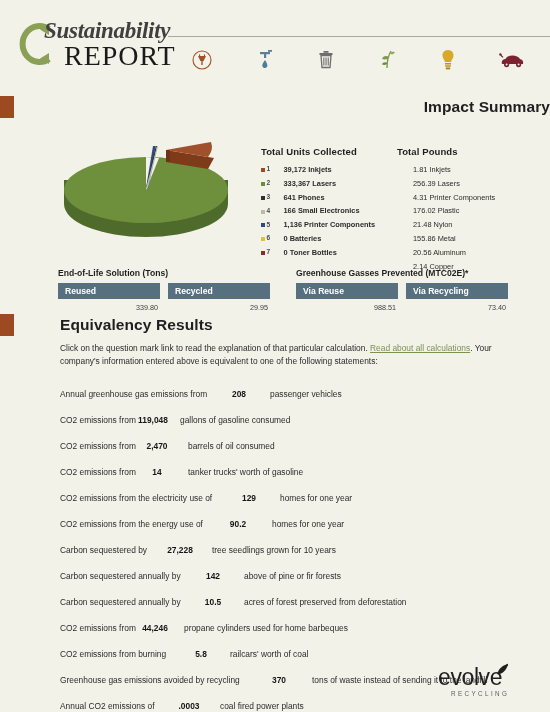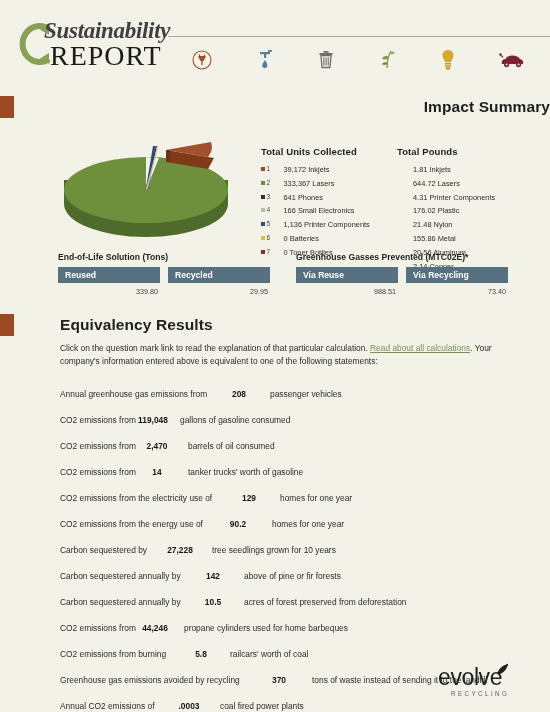--- a/index.html
+++ b/index.html
@@ -17,21 +17,21 @@
   .logo { position: absolute; left: 16px; top: 18px; width: 150px; height: 52px; }
   .logo-arc { position: absolute; left: 0; top: 4px; width: 42px; height: 44px; }
   .logo-sus {
     position: absolute; left: 28px; top: 0px;
     font-family: "Liberation Serif", serif;
     font-style: italic; font-weight: bold;
     font-size: 23px; letter-spacing: -0.3px;
     color: #404040;
   }
   .logo-rep {
-    position: absolute; left: 34px; top: 22px;
+    position: absolute; left: 48px; top: 22px;
     font-family: "Liberation Serif", serif;
     font-size: 28px; letter-spacing: 1px;
     color: #1a1a1a;
   }
   .head-rule {
     position: absolute; left: 168px; top: 36px; right: 0; height: 1px;
     background: #a9a9a2;
   }
   .iconrow {
     position: absolute; left: 170px; top: 44px; right: 4px;
@@ -56,35 +56,36 @@
   .impact .sec-title { margin-left: 60px; text-align: right; }
   .impact-body { position: relative; height: 135px; margin-top: 10px; }
   .pie-wrap { position: absolute; left: 58px; top: 2px; width: 190px; height: 120px; }
   .col-units { position: absolute; left: 261px; top: 20px; width: 130px; }
   .col-pounds { position: absolute; left: 397px; top: 20px; width: 150px; }
   .col-head {
     font-size: 9.5px; font-weight: bold; color: #1f1f1f;
     margin-bottom: 9px; letter-spacing: 0.1px;
   }
   .legend-row {
-    display: flex; align-items: flex-start;
+    display: flex; align-items: center;
     font-size: 7.4px; color: #2b2b2b; line-height: 1;
     margin-bottom: 6.4px;
+    font-weight: bold;
   }
   .sw { width: 4px; height: 4px; flex: 0 0 4px; margin-top: 1px; }
   .lg-num { width: 9px; flex: 0 0 9px; margin-left: 1.5px; font-size: 6.6px; color: #4a4a4a; }
   .lg-txt { margin-left: 8px; white-space: nowrap; }
   .pound-row {
     font-size: 7.4px; color: #2b2b2b; line-height: 1;
     margin-bottom: 6.4px; white-space: nowrap; margin-left: 16px;
   }
 
   
   .bars { position: absolute; top: 252px; left: 0; width: 550px; }
-  .bargroup { position: absolute; }
+  .bargroup { position: absolute; margin-top: 16px; }
   .bargroup.left  { left: 58px;  width: 212px; }
   .bargroup.right { left: 296px; width: 212px; }
   .bar-title {
     font-size: 8.6px; font-weight: bold; color: #1f1f1f;
     margin-bottom: 5px; white-space: nowrap;
   }
   .bar-pair { display: flex; gap: 8px; }
   .bar-cell { width: 102px; }
   .bar {
     background: #577080; height: 16px;
@@ -262,21 +263,21 @@
       <div class="legend-row">
         <span class="sw" style="background:#8d2b2b"></span>
         <span class="lg-num">7</span>
         <span class="lg-txt">0 Toner Bottles</span>
       </div>
     </div>
 
     <div class="col-pounds">
       <div class="col-head">Total Pounds</div>
       <div class="pound-row">1.81 Inkjets</div>
-      <div class="pound-row">644.72 Lasers</div>
+      <div class="pound-row">256.39 Lasers</div>
       <div class="pound-row">4.31 Printer Components</div>
       <div class="pound-row">176.02 Plastic</div>
       <div class="pound-row">21.48 Nylon</div>
       <div class="pound-row">155.86 Metal</div>
       <div class="pound-row">20.56  Aluminum</div>
       <div class="pound-row">2.14  Copper</div>
     </div>
 
   </div>
 </div>

